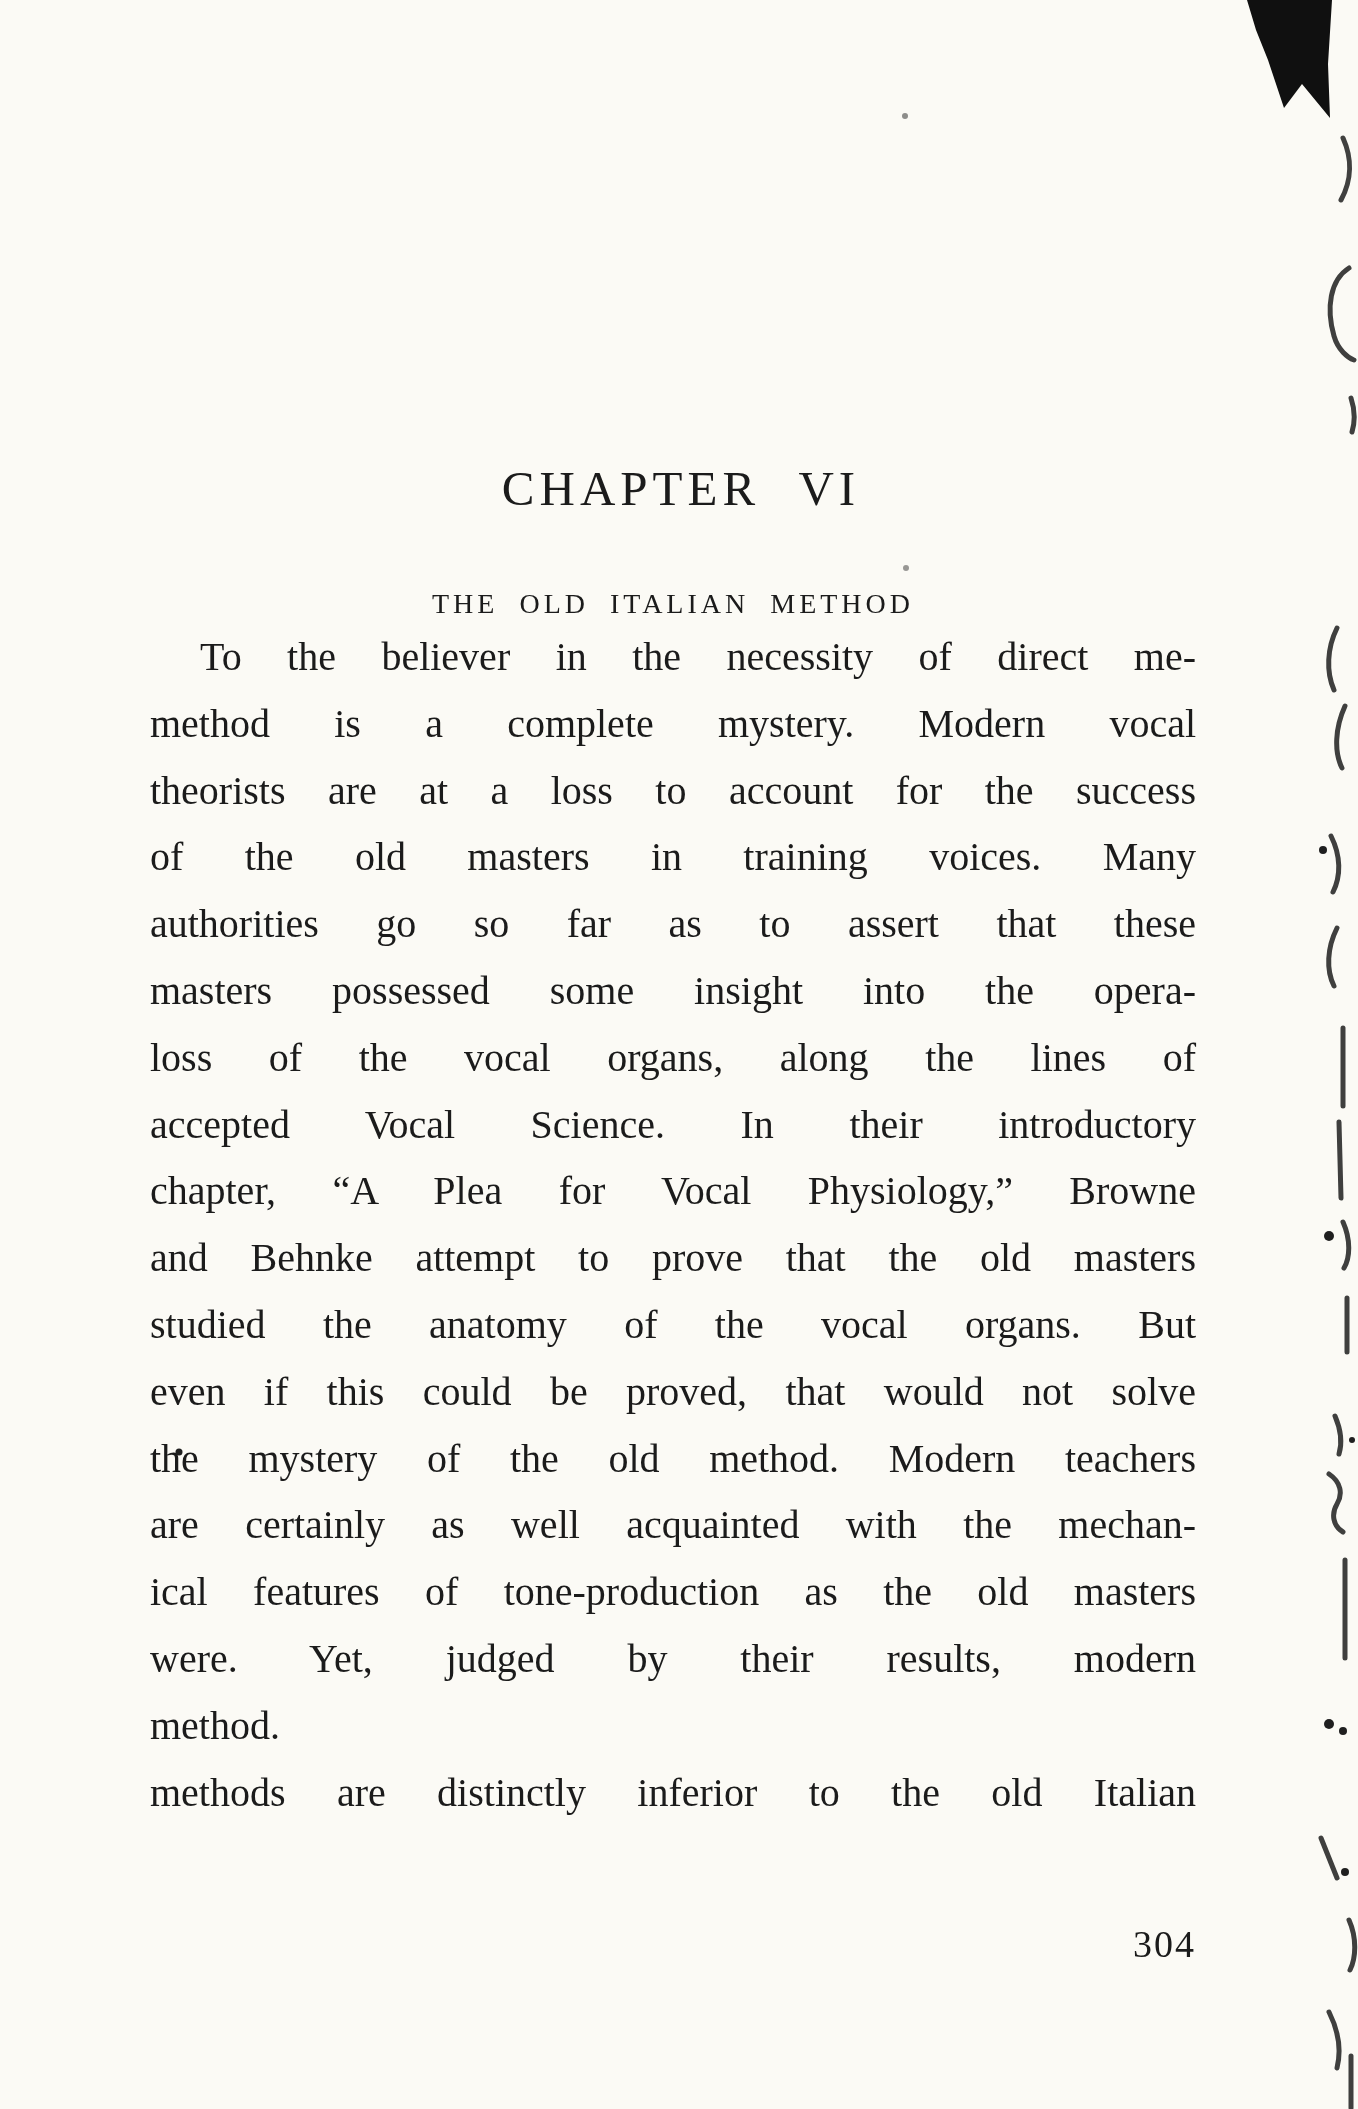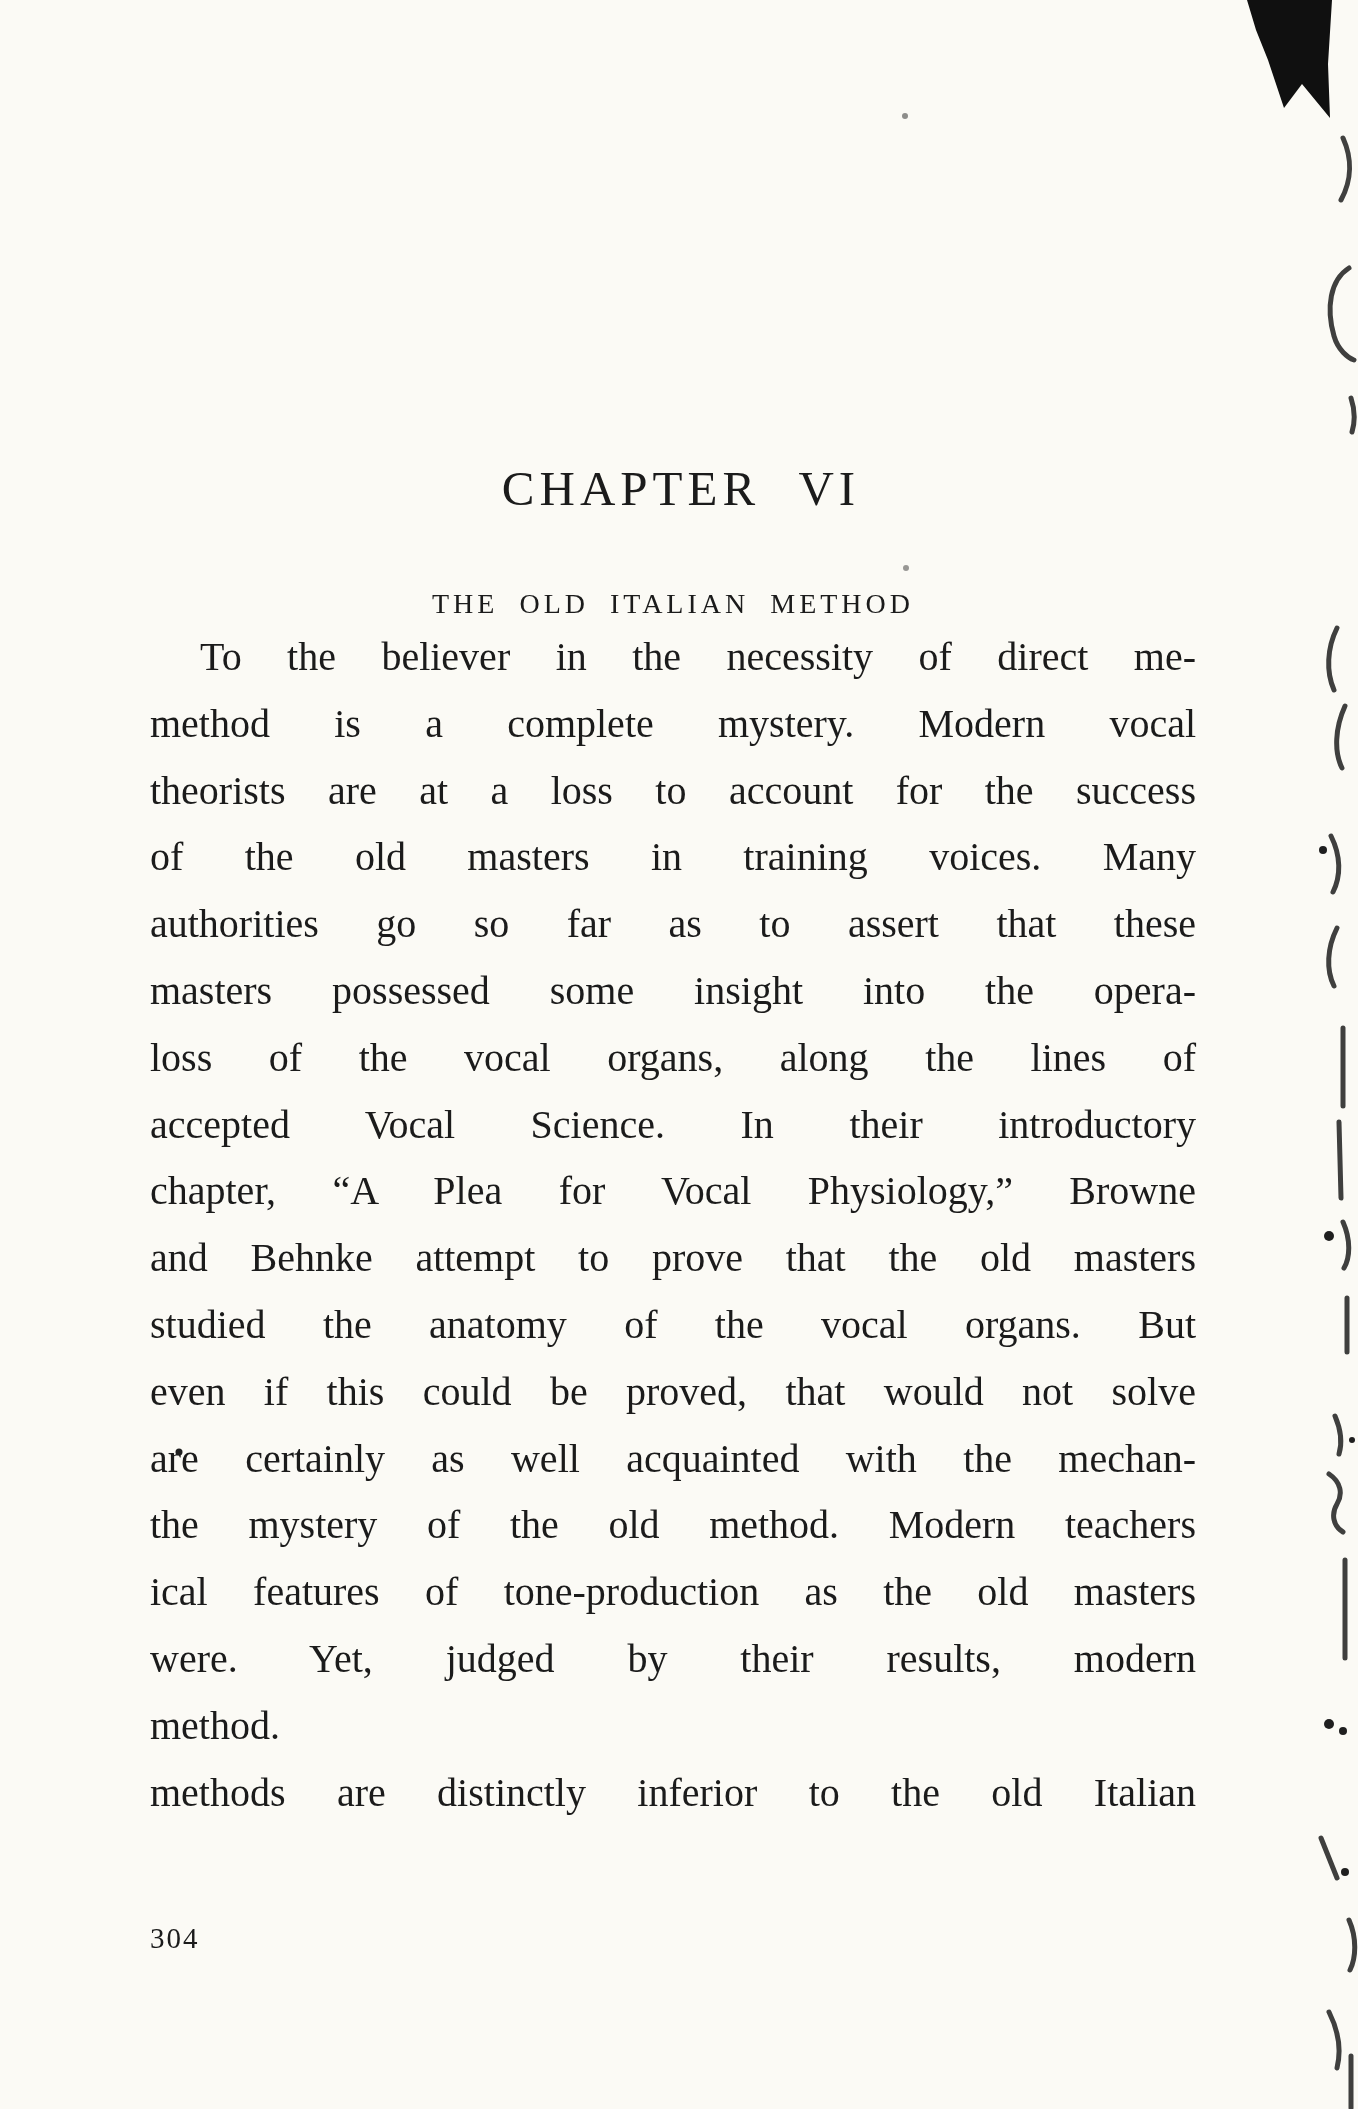--- a/index.html
+++ b/index.html
@@ -37,21 +37,21 @@
     height: 66.8px;
     line-height: 66.8px;
     text-align: justify;
     text-align-last: justify;
   }
   .line.first { padding-left: 50px; }
   .line.last  { text-align-last: left; }
 
   .page-number {
     position: absolute; top: 1922px; left: 0; width: 100%;
-    text-align: left; font-size: 29px; letter-spacing: 2px;
+    text-align: right; font-size: 38px; letter-spacing: 2px;
   }
 
   .artifacts {
     position: absolute; top: 0; left: 0;
     width: 1358px; height: 2109px;
     pointer-events: none;
   }
 </style>
 </head>
 <body>
@@ -69,22 +69,22 @@
         <div class="line">theorists are at a loss to account for the success</div>
         <div class="line">of the old masters in training voices.  Many</div>
         <div class="line">authorities go so far as to assert that these</div>
         <div class="line">masters possessed some insight into the opera-</div>
         <div class="line">loss of the vocal organs, along the lines of</div>
         <div class="line">accepted Vocal Science.  In their introductory</div>
         <div class="line">chapter, “A Plea for Vocal Physiology,” Browne</div>
         <div class="line">and Behnke attempt to prove that the old masters</div>
         <div class="line">studied the anatomy of the vocal organs.  But</div>
         <div class="line">even if this could be proved, that would not solve</div>
+        <div class="line">the mystery of the old method.  Modern teachers</div>
         <div class="line">are certainly as well acquainted with the mechan-</div>
-        <div class="line">the mystery of the old method.  Modern teachers</div>
         <div class="line">ical features of tone-production as the old masters</div>
         <div class="line">were.  Yet, judged by their results, modern</div>
         <div class="line last">method.</div>
         <div class="line">methods are distinctly inferior to the old Italian</div>
       </div>
 
     <div class="page-number">304</div>
   </div>
 
   <svg class="artifacts" viewBox="0 0 1358 2109" xmlns="http://www.w3.org/2000/svg">

